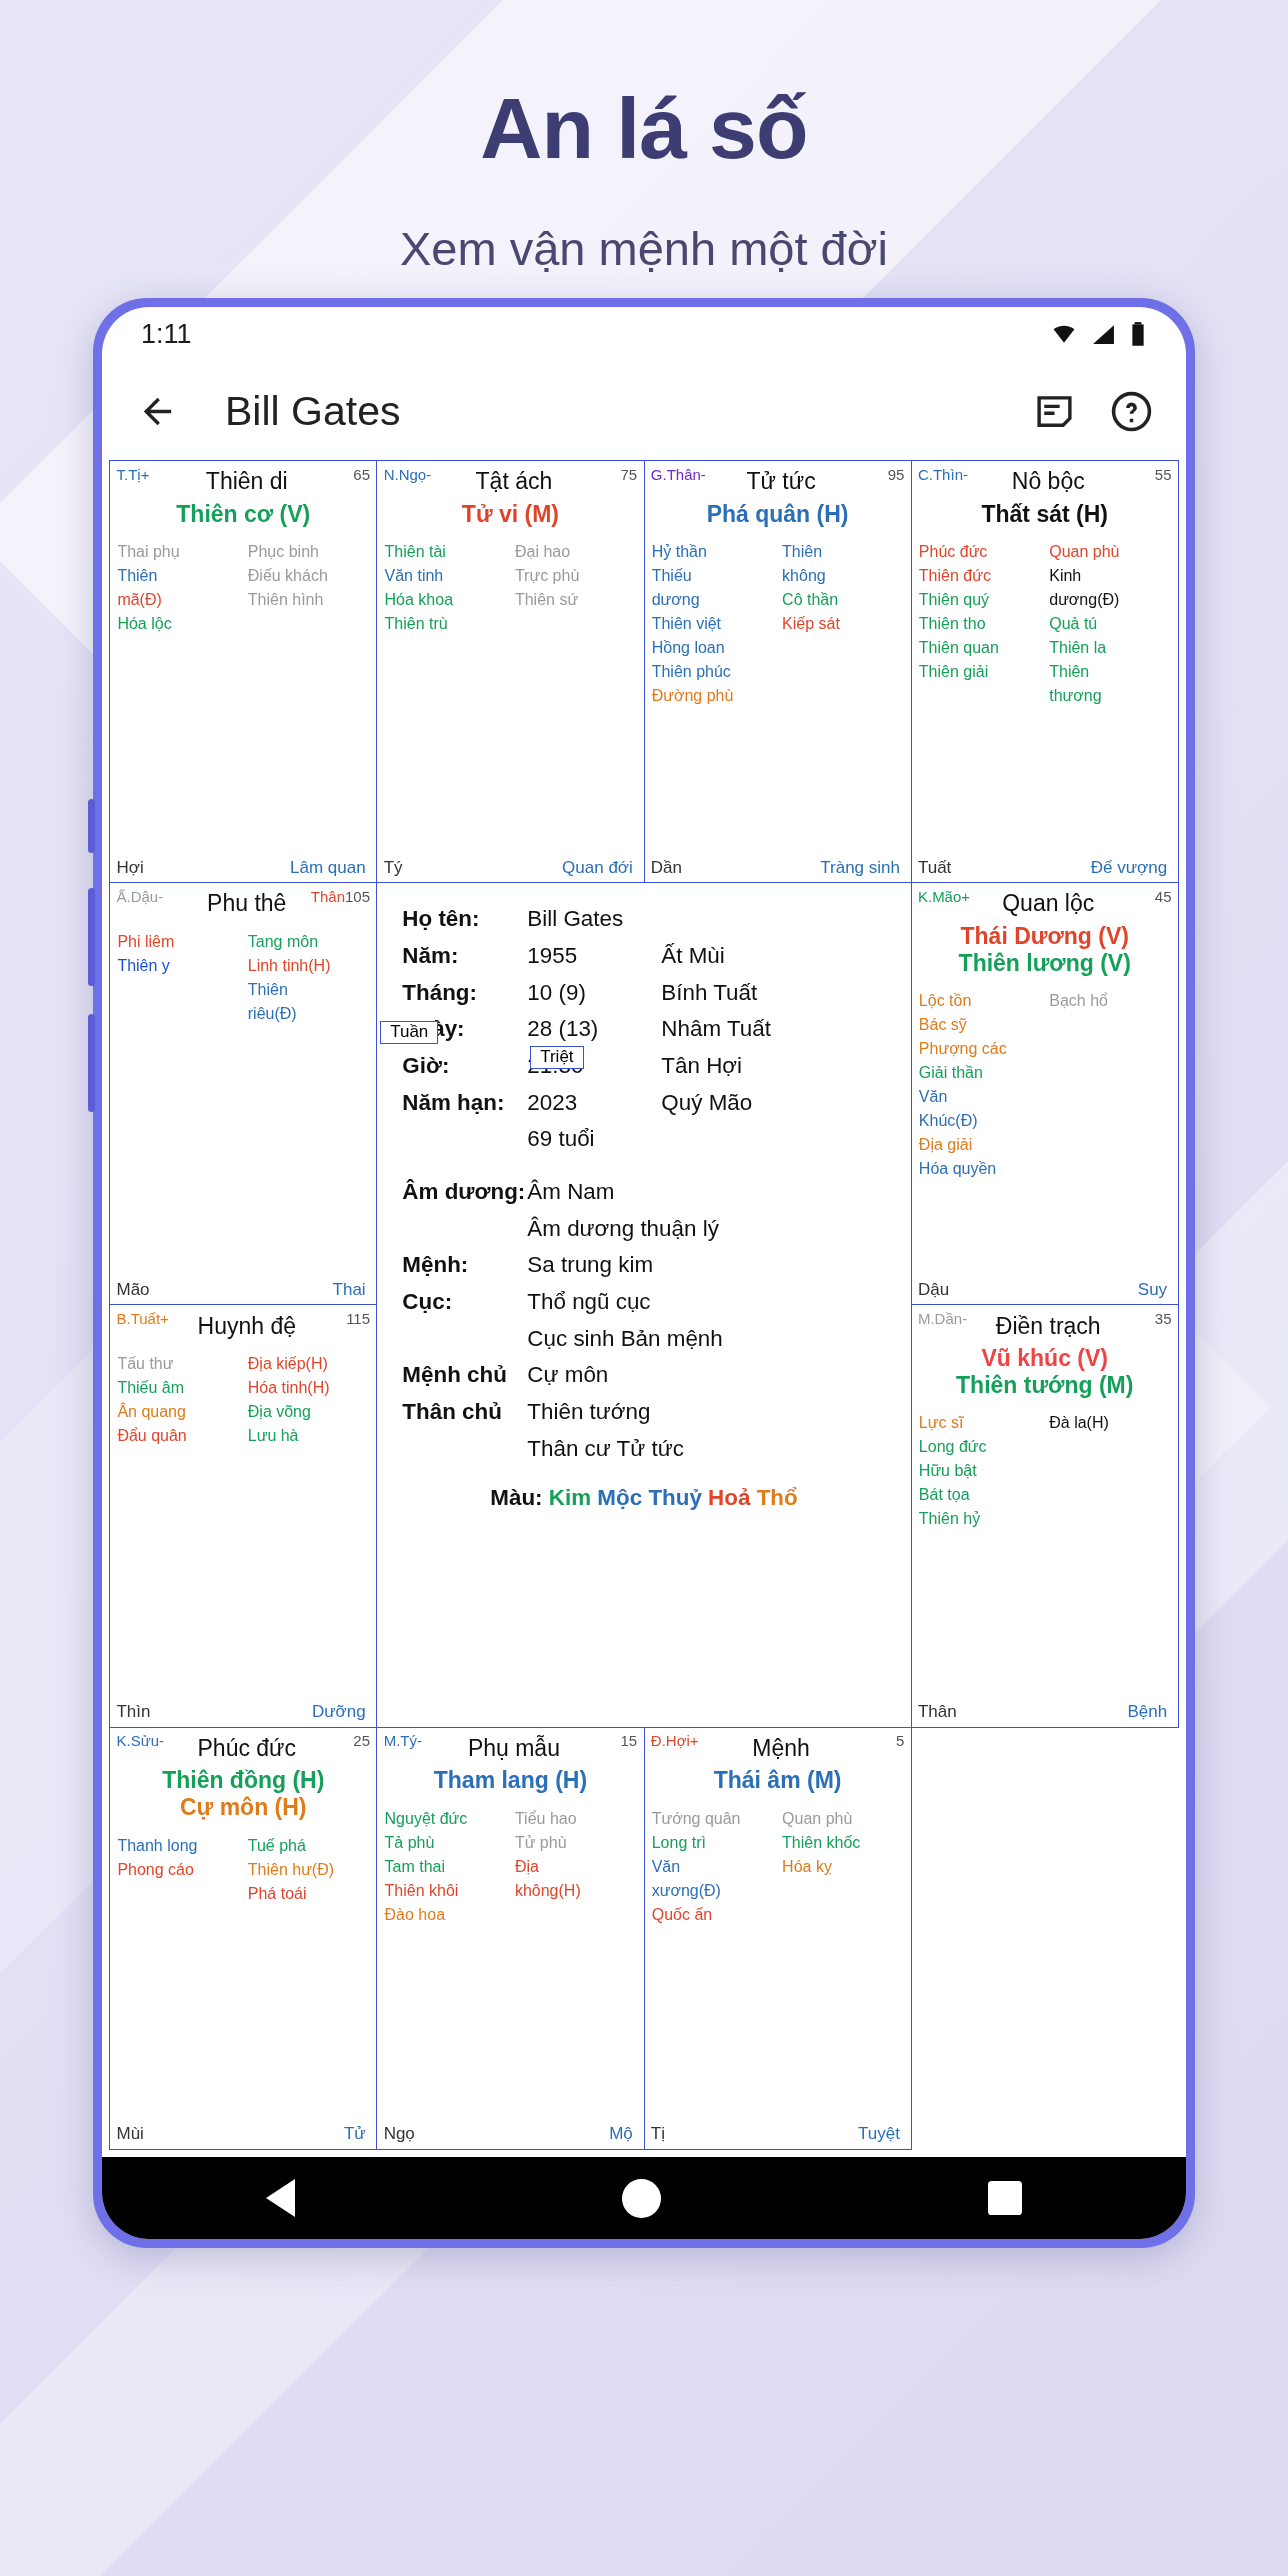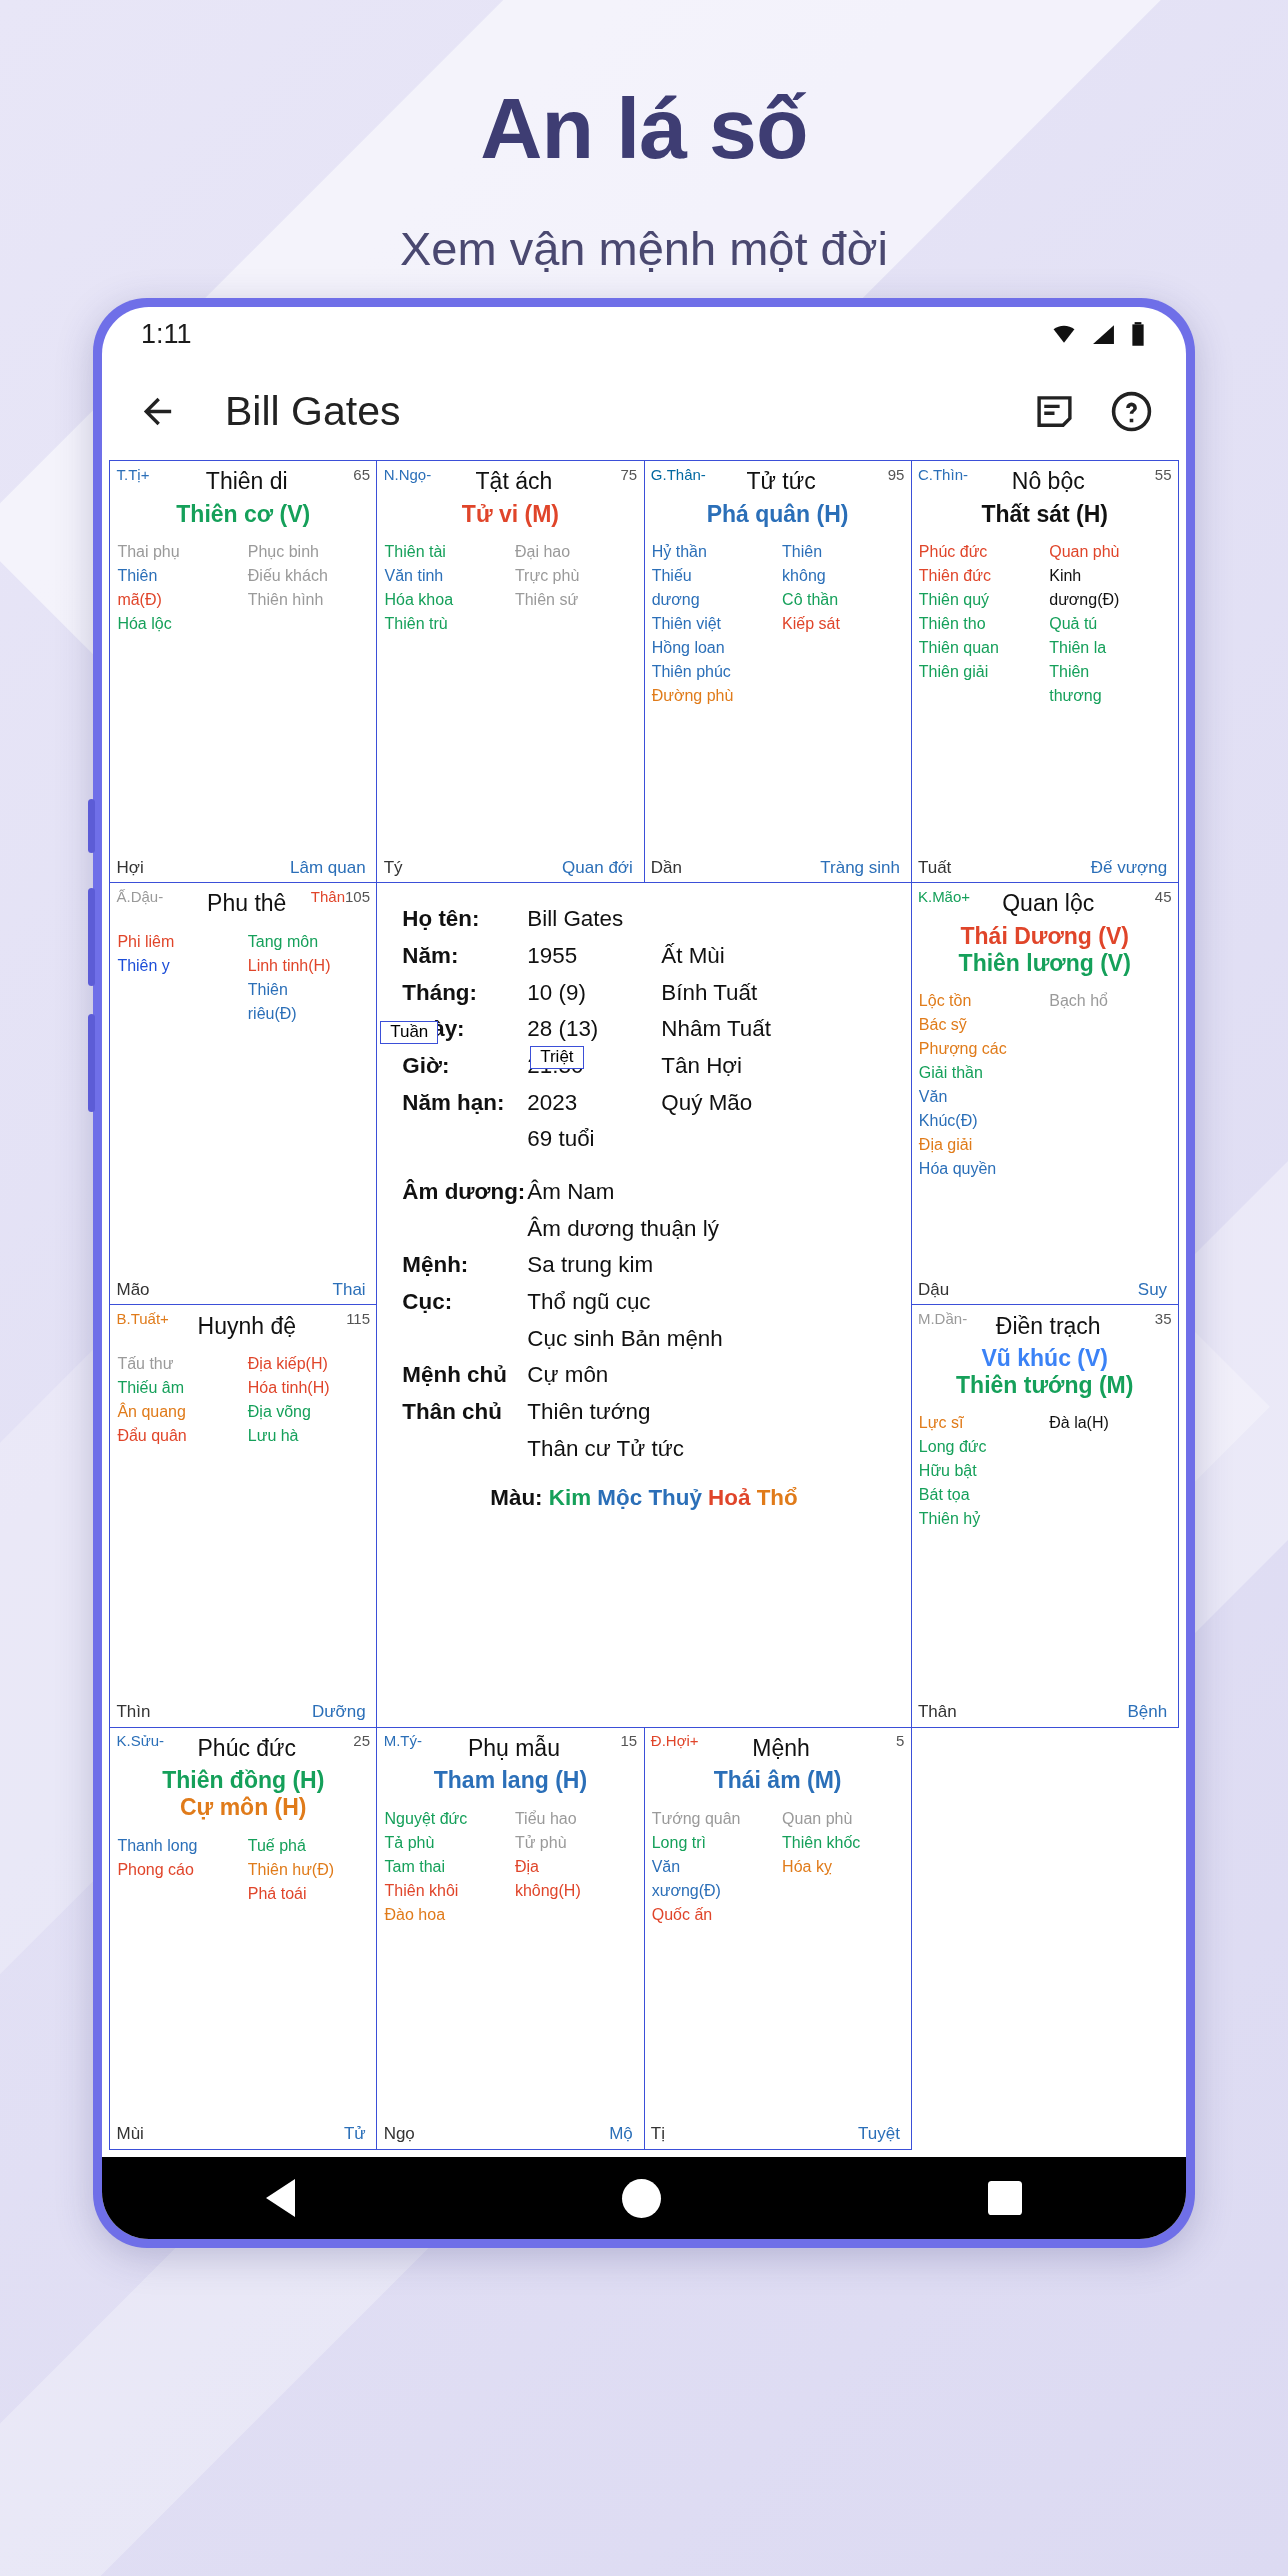--- a/index.html
+++ b/index.html
@@ -169,21 +169,21 @@
             <div class="col">
               <div style="color:#9a9a9a">Đại hao</div>
               <div style="color:#9a9a9a">Trực phù</div>
               <div style="color:#9a9a9a">Thiên sứ</div>
             </div>
           </div>
           <span class="bl">Tý</span>
           <span class="br">Quan đới</span>
         </div>
         <div class="cell">
-          <span class="tl" style="color:#0369a1">G.Thân-</span>
+          <span class="tl" style="color:#6d28d9">G.Thân-</span>
           <span class="tr">95</span>
           <div class="palace">Tử tức</div>
           <div class="stars-major">
             <div style="color:#2b6fb8">Phá quân (H)</div>
           </div>
           <div class="mini">
             <div class="col">
               <div style="color:#2b6fb8">Hỷ thần</div>
               <div style="color:#2b6fb8">Thiếu</div>
               <div style="color:#2b6fb8">dương</div>
@@ -367,21 +367,21 @@
             </div>
           </div>
           <span class="bl">Thìn</span>
           <span class="br">Dưỡng</span>
         </div>
         <div class="cell">
           <span class="tl" style="color:#9a9a9a">M.Dần-</span>
           <span class="tr">35</span>
           <div class="palace">Điền trạch</div>
           <div class="stars-major">
-            <div style="color:#3b82f6">Vũ khúc (V)</div>
+            <div style="color:#ef4444">Vũ khúc (V)</div>
             <div style="color:#15a05a">Thiên tướng (M)</div>
           </div>
           <div class="mini">
             <div class="col">
               <div style="color:#e07b1a">Lực sĩ</div>
               <div style="color:#15a05a">Long đức</div>
               <div style="color:#15a05a">Hữu bật</div>
               <div style="color:#15a05a">Bát tọa</div>
               <div style="color:#15a05a">Thiên hỷ</div>
             </div>

